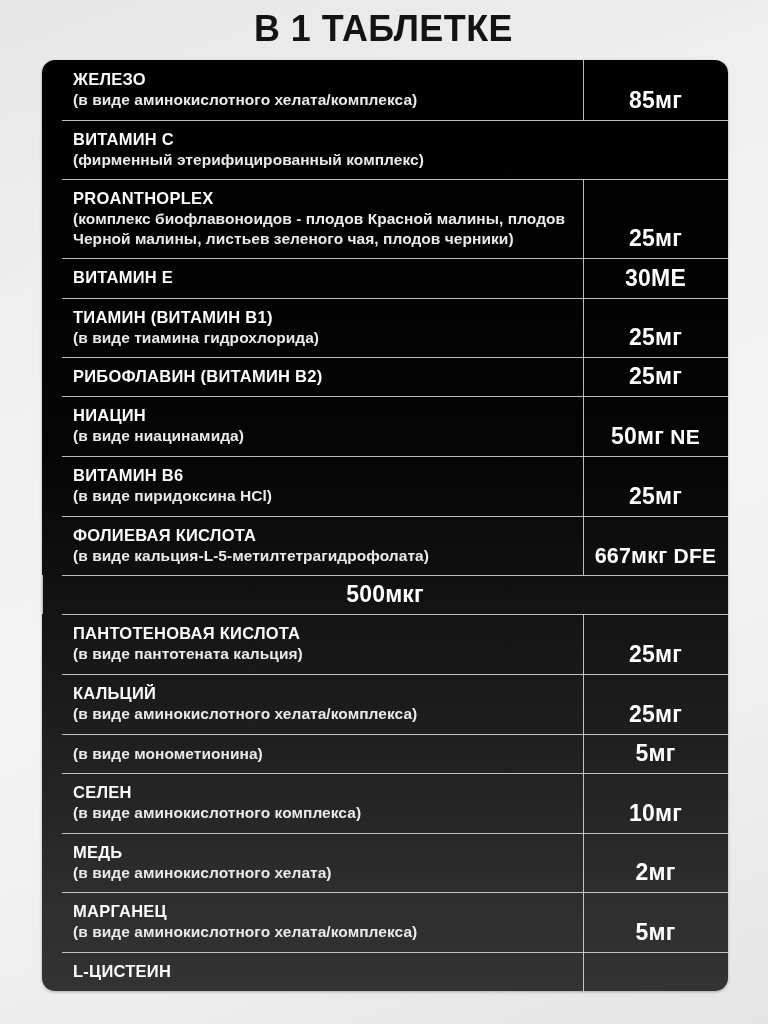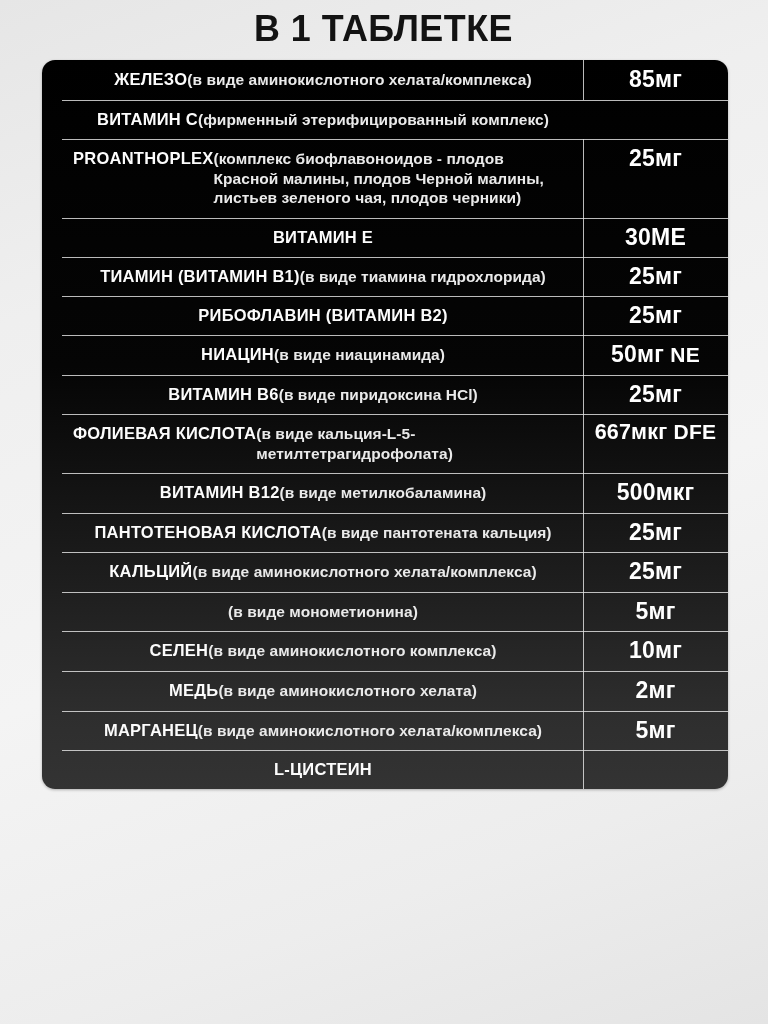--- a/index.html
+++ b/index.html
@@ -60,28 +60,28 @@
     top: 0;
     height: 1px;
     background: rgba(228,228,228,0.82);
   }
 
   .name-cell {
     width: 541px;
     box-sizing: border-box;
     padding: 9px 10px 10px 31px;
     display: flex;
-    flex-direction: row;
+    flex-direction: column;
     justify-content: center;
   }
   .value-cell {
     flex: 1;
     box-sizing: border-box;
     display: flex;
-    align-items: flex-start;
+    align-items: flex-end;
     justify-content: center;
     padding: 6px 4px;
     position: relative;
   }
   
   .value-cell::before {
     content: "";
     position: absolute;
     left: 0;
     top: 0;
@@ -203,24 +203,20 @@
     <div class="row">
       <div class="name-cell">
         <div class="ing-name">ФОЛИЕВАЯ КИСЛОТА</div>
         <div class="ing-desc">(в виде кальция-L-5-метилтетрагидрофолата)</div>
       </div>
       <div class="value-cell">
         <div class="amount tight"><span>667мкг</span><span class="unit-suffix"> DFE</span></div>
       </div>
     </div>
     <div class="row">
-      <div class="name-cell">
-        <div class="ing-name">ВИТАМИН B12</div>
-        <div class="ing-desc">(в виде метилкобаламина)</div>
-      </div>
       <div class="value-cell">
         <div class="amount"><span>500мкг</span></div>
       </div>
     </div>
     <div class="row">
       <div class="name-cell">
         <div class="ing-name">ПАНТОТЕНОВАЯ КИСЛОТА</div>
         <div class="ing-desc">(в виде пантотената кальция)</div>
       </div>
       <div class="value-cell">

